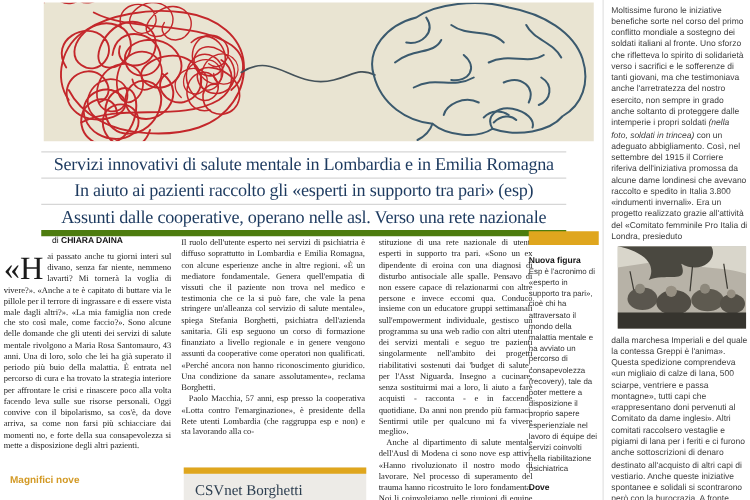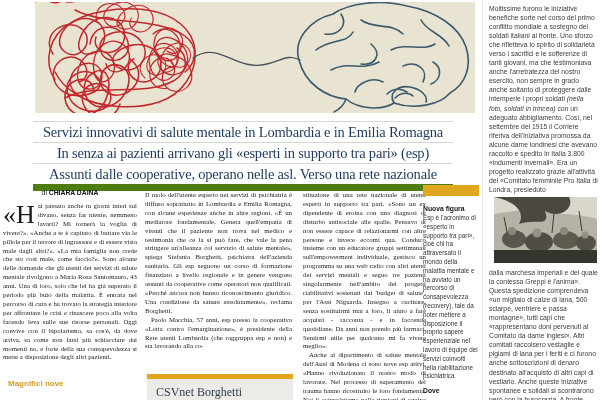--- a/index.html
+++ b/index.html
@@ -3,21 +3,21 @@
 <meta charset="utf-8">
 <style>
   html,body{margin:0;padding:0;background:#fff;}
   .page{position:relative;width:600px;height:400px;overflow:hidden;background:#ffffff;
         font-family:"Liberation Serif",serif;}
 
   
   .panel{position:absolute;left:35px;top:2px;width:440px;height:111px;background:#e9e4d2;overflow:hidden;}
 
   
-  .headline{position:absolute;left:33px;top:121px;width:420px;border-bottom:7px solid #4d7c0f;}
+  .headline{position:absolute;left:33px;top:121px;width:420px;border-bottom:5px solid #4d7c0f;}
   .hrow{border-top:1px solid #d6d6d6;height:20px;display:flex;align-items:center;justify-content:center;
         font-size:14.5px;color:#1d3a5f;letter-spacing:-0.2px;white-space:nowrap;}
 
   
   .byline{position:absolute;left:3px;top:189px;width:134px;text-align:center;
           font-family:"Liberation Sans",sans-serif;font-size:6.8px;color:#111;}
   .byline .nm{font-weight:bold;}
 
   
   .body-text{font-size:6.8px;line-height:8.9px;text-align:justify;color:#1b1b1b;}
@@ -91,21 +91,21 @@
         <path d="M348,80 C336,74 322,82 320,90"></path>
         <path d="M398,60 C408,66 406,78 396,82"></path>
         <path d="M352,92 C358,86 366,86 372,90"></path>
         <path d="M360,96 C366,90 374,90 378,94"></path>
       </g>
     </svg>
   </div>
 
   <div class="headline">
     <div class="hrow">Servizi innovativi di salute mentale in Lombardia e in Emilia Romagna</div>
-    <div class="hrow">In senza ai pazienti arrivano gli «esperti in supporto tra pari» (esp)</div>
+    <div class="hrow">In aiuto ai pazienti raccolto gli «esperti in supporto tra pari» (esp)</div>
     <div class="hrow">Assunti dalle cooperative, operano nelle asl. Verso una rete nazionale</div>
   </div>
 
   <div class="byline">
     <span>di </span><span class="nm">CHIARA DAINA</span>
   </div>
 
   <div class="col1">
     <div class="body-text">
       <p><span class="dropcap">«H</span><span>ai passato anche tu giorni interi sul divano, senza far niente, nemmeno lavarti? Mi tornerà la voglia di vivere?». «Anche a te è capitato di buttare via le pillole per il terrore di ingrassare e di essere vista male dagli altri?». «La mia famiglia non crede che sto così male, come faccio?». Sono alcune delle domande che gli utenti dei servizi di salute mentale rivolgono a Maria Rosa Santomauro, 43 anni. Una di loro, solo che lei ha già superato il periodo più buio della malattia. È entrata nel percorso di cura e ha trovato la strategia interiore per affrontare le crisi e rinascere poco alla volta facendo leva sulle sue risorse personali. Oggi convive con il bipolarismo, sa cos'è, da dove arriva, sa come non farsi più schiacciare dai momenti no, e forte della sua consapevolezza si mette a disposizione degli altri pazienti.</span></p>

